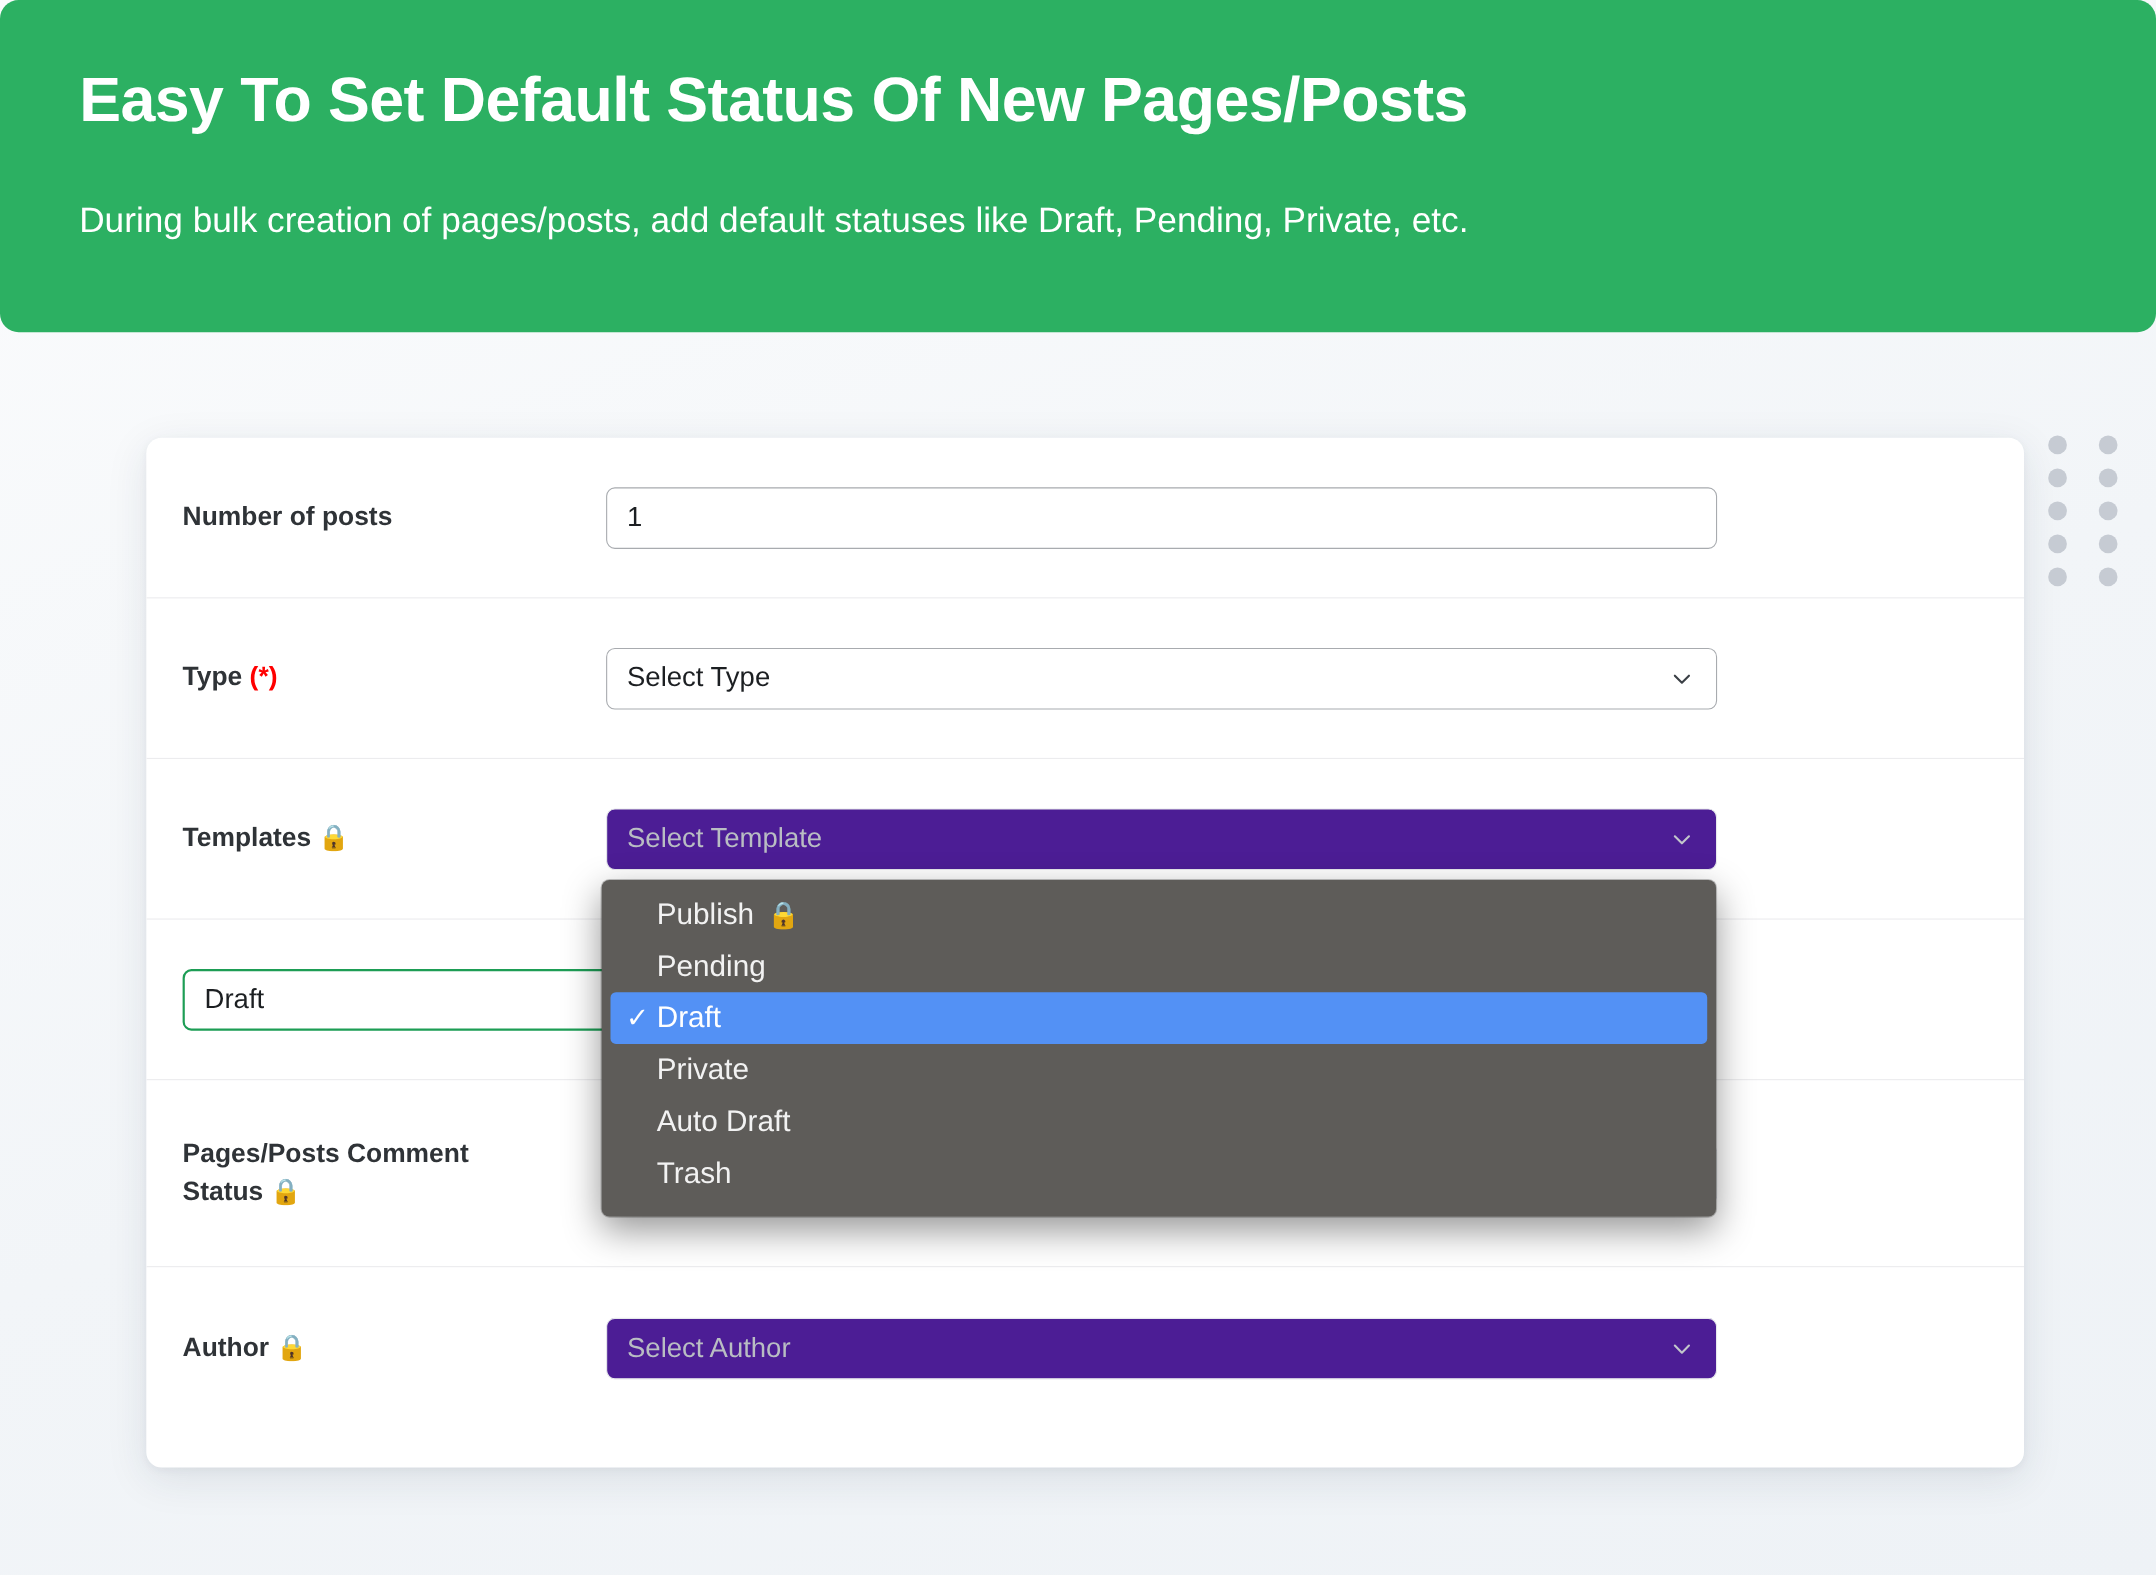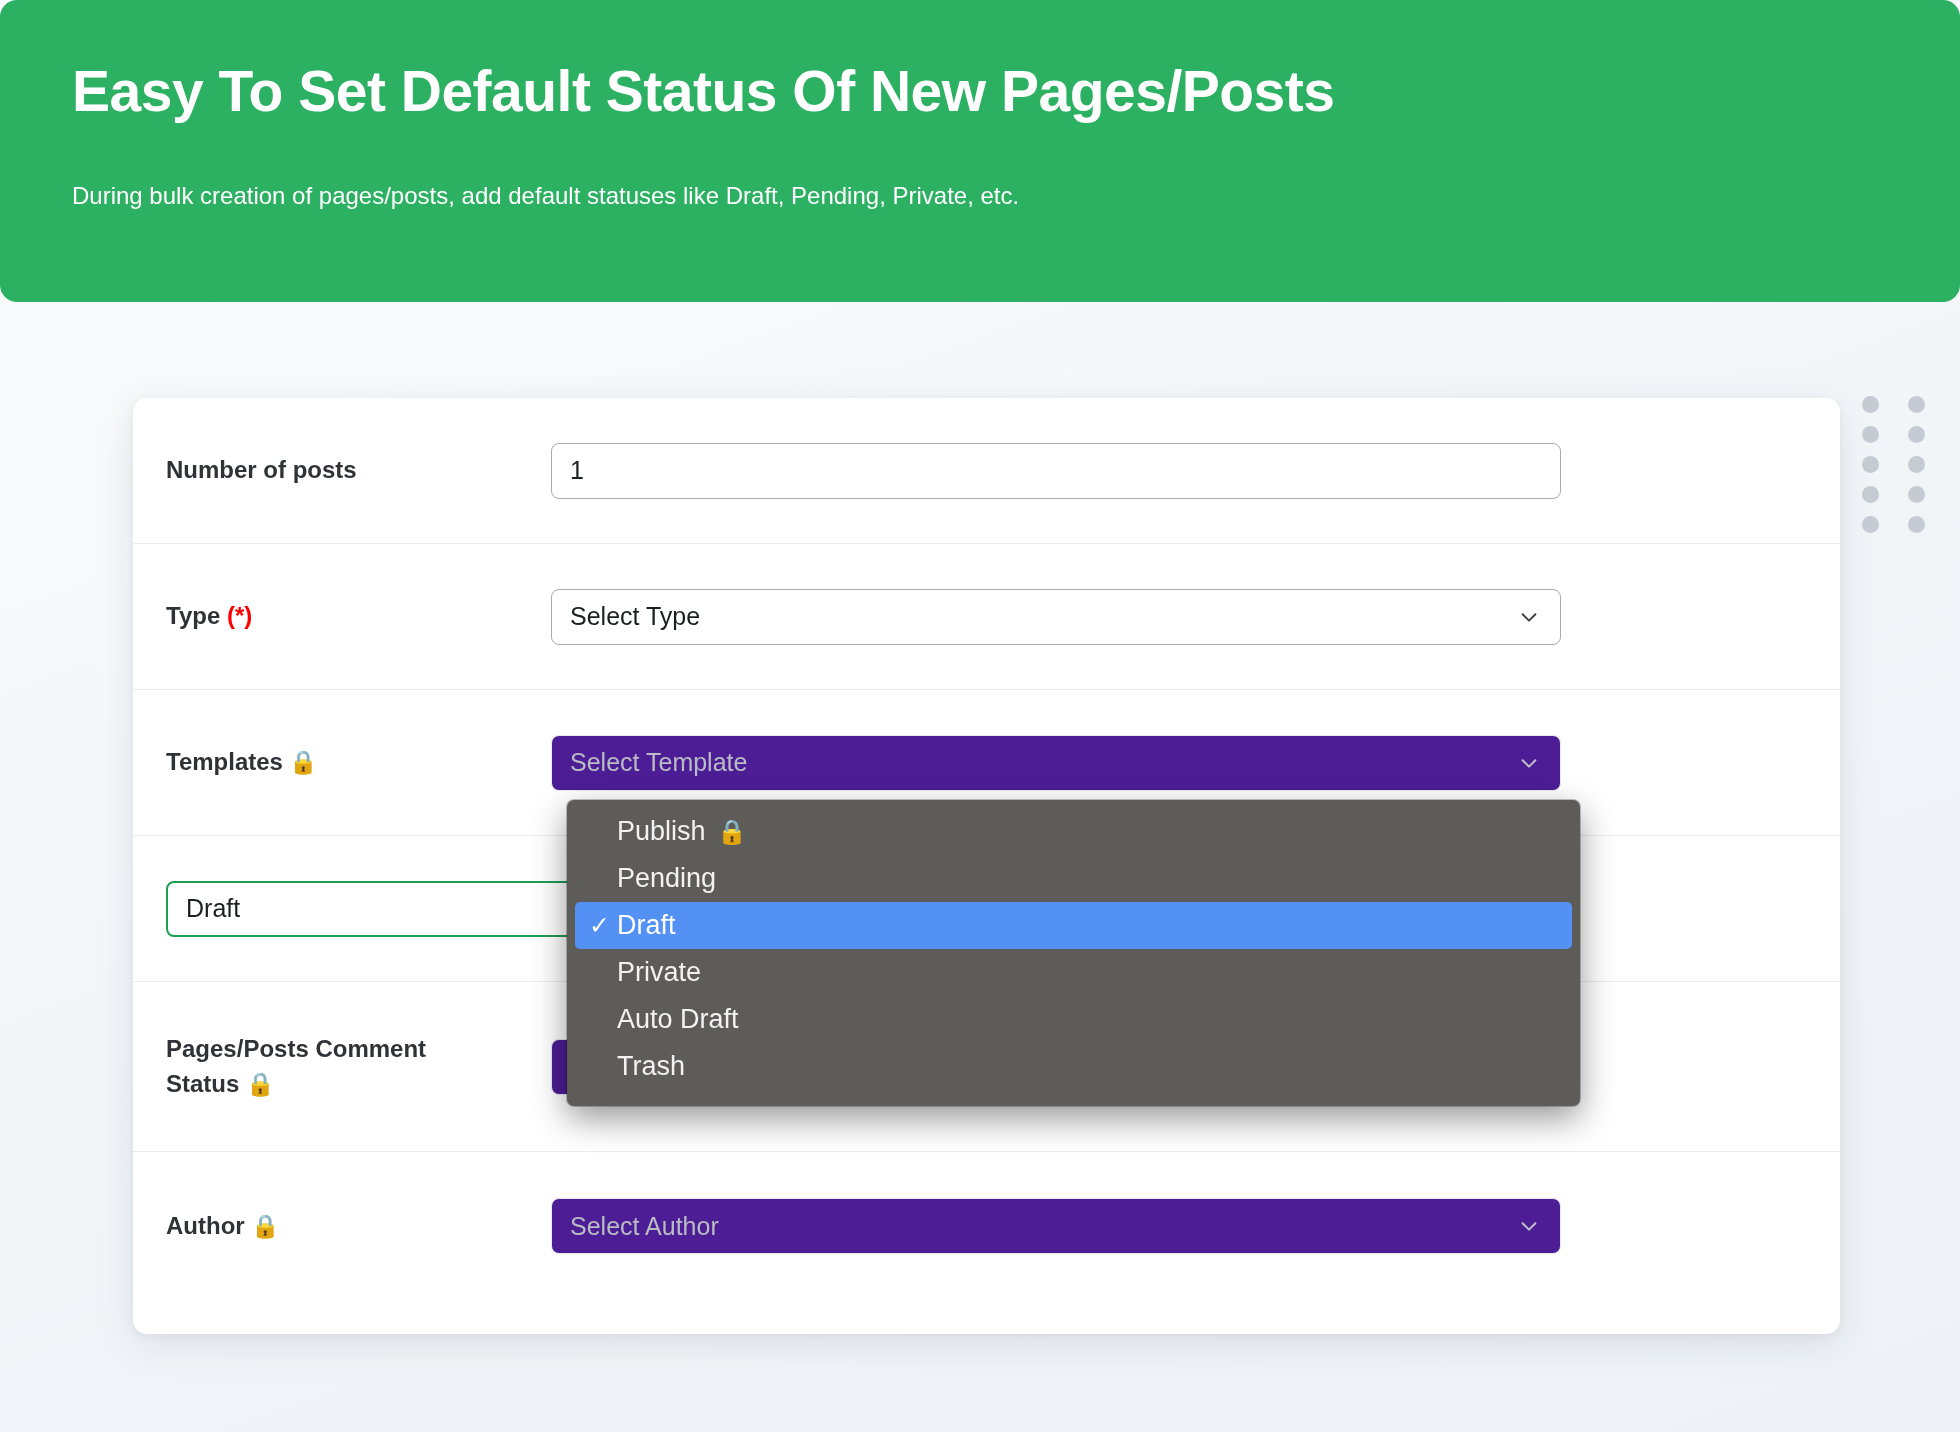--- a/index.html
+++ b/index.html
@@ -36,21 +36,21 @@
     font-weight: 700;
     color: #ffffff;
     letter-spacing: -0.5px;
     line-height: 1.12;
     white-space: nowrap;
   }
   .banner-sub {
     position: absolute;
     left: 72px;
     top: 180px;
-    font-size: 24px;
+    font-size: 32px;
     font-weight: 400;
     color: #ffffff;
     line-height: 1.3;
     white-space: nowrap;
   }
 
   
   .dots {
     position: absolute;
     left: 1862px;
@@ -168,21 +168,21 @@
     top: 50%;
     transform: translateY(-50%);
     width: 22px;
     height: 22px;
   }
   .chev svg { display: block; width: 22px; height: 22px; }
 
   
   .popup {
     position: absolute;
-    left: 567px;
+    left: 547px;
     top: 800px;
     width: 1013px;
     height: 306px;
     background: #5e5c59;
     border-radius: 7px;
     box-shadow: 0 12px 34px rgba(0,0,0,0.42), 0 0 0 1px rgba(0,0,0,0.22);
     z-index: 20;
     padding: 8px 0;
   }
   .popup-item {

